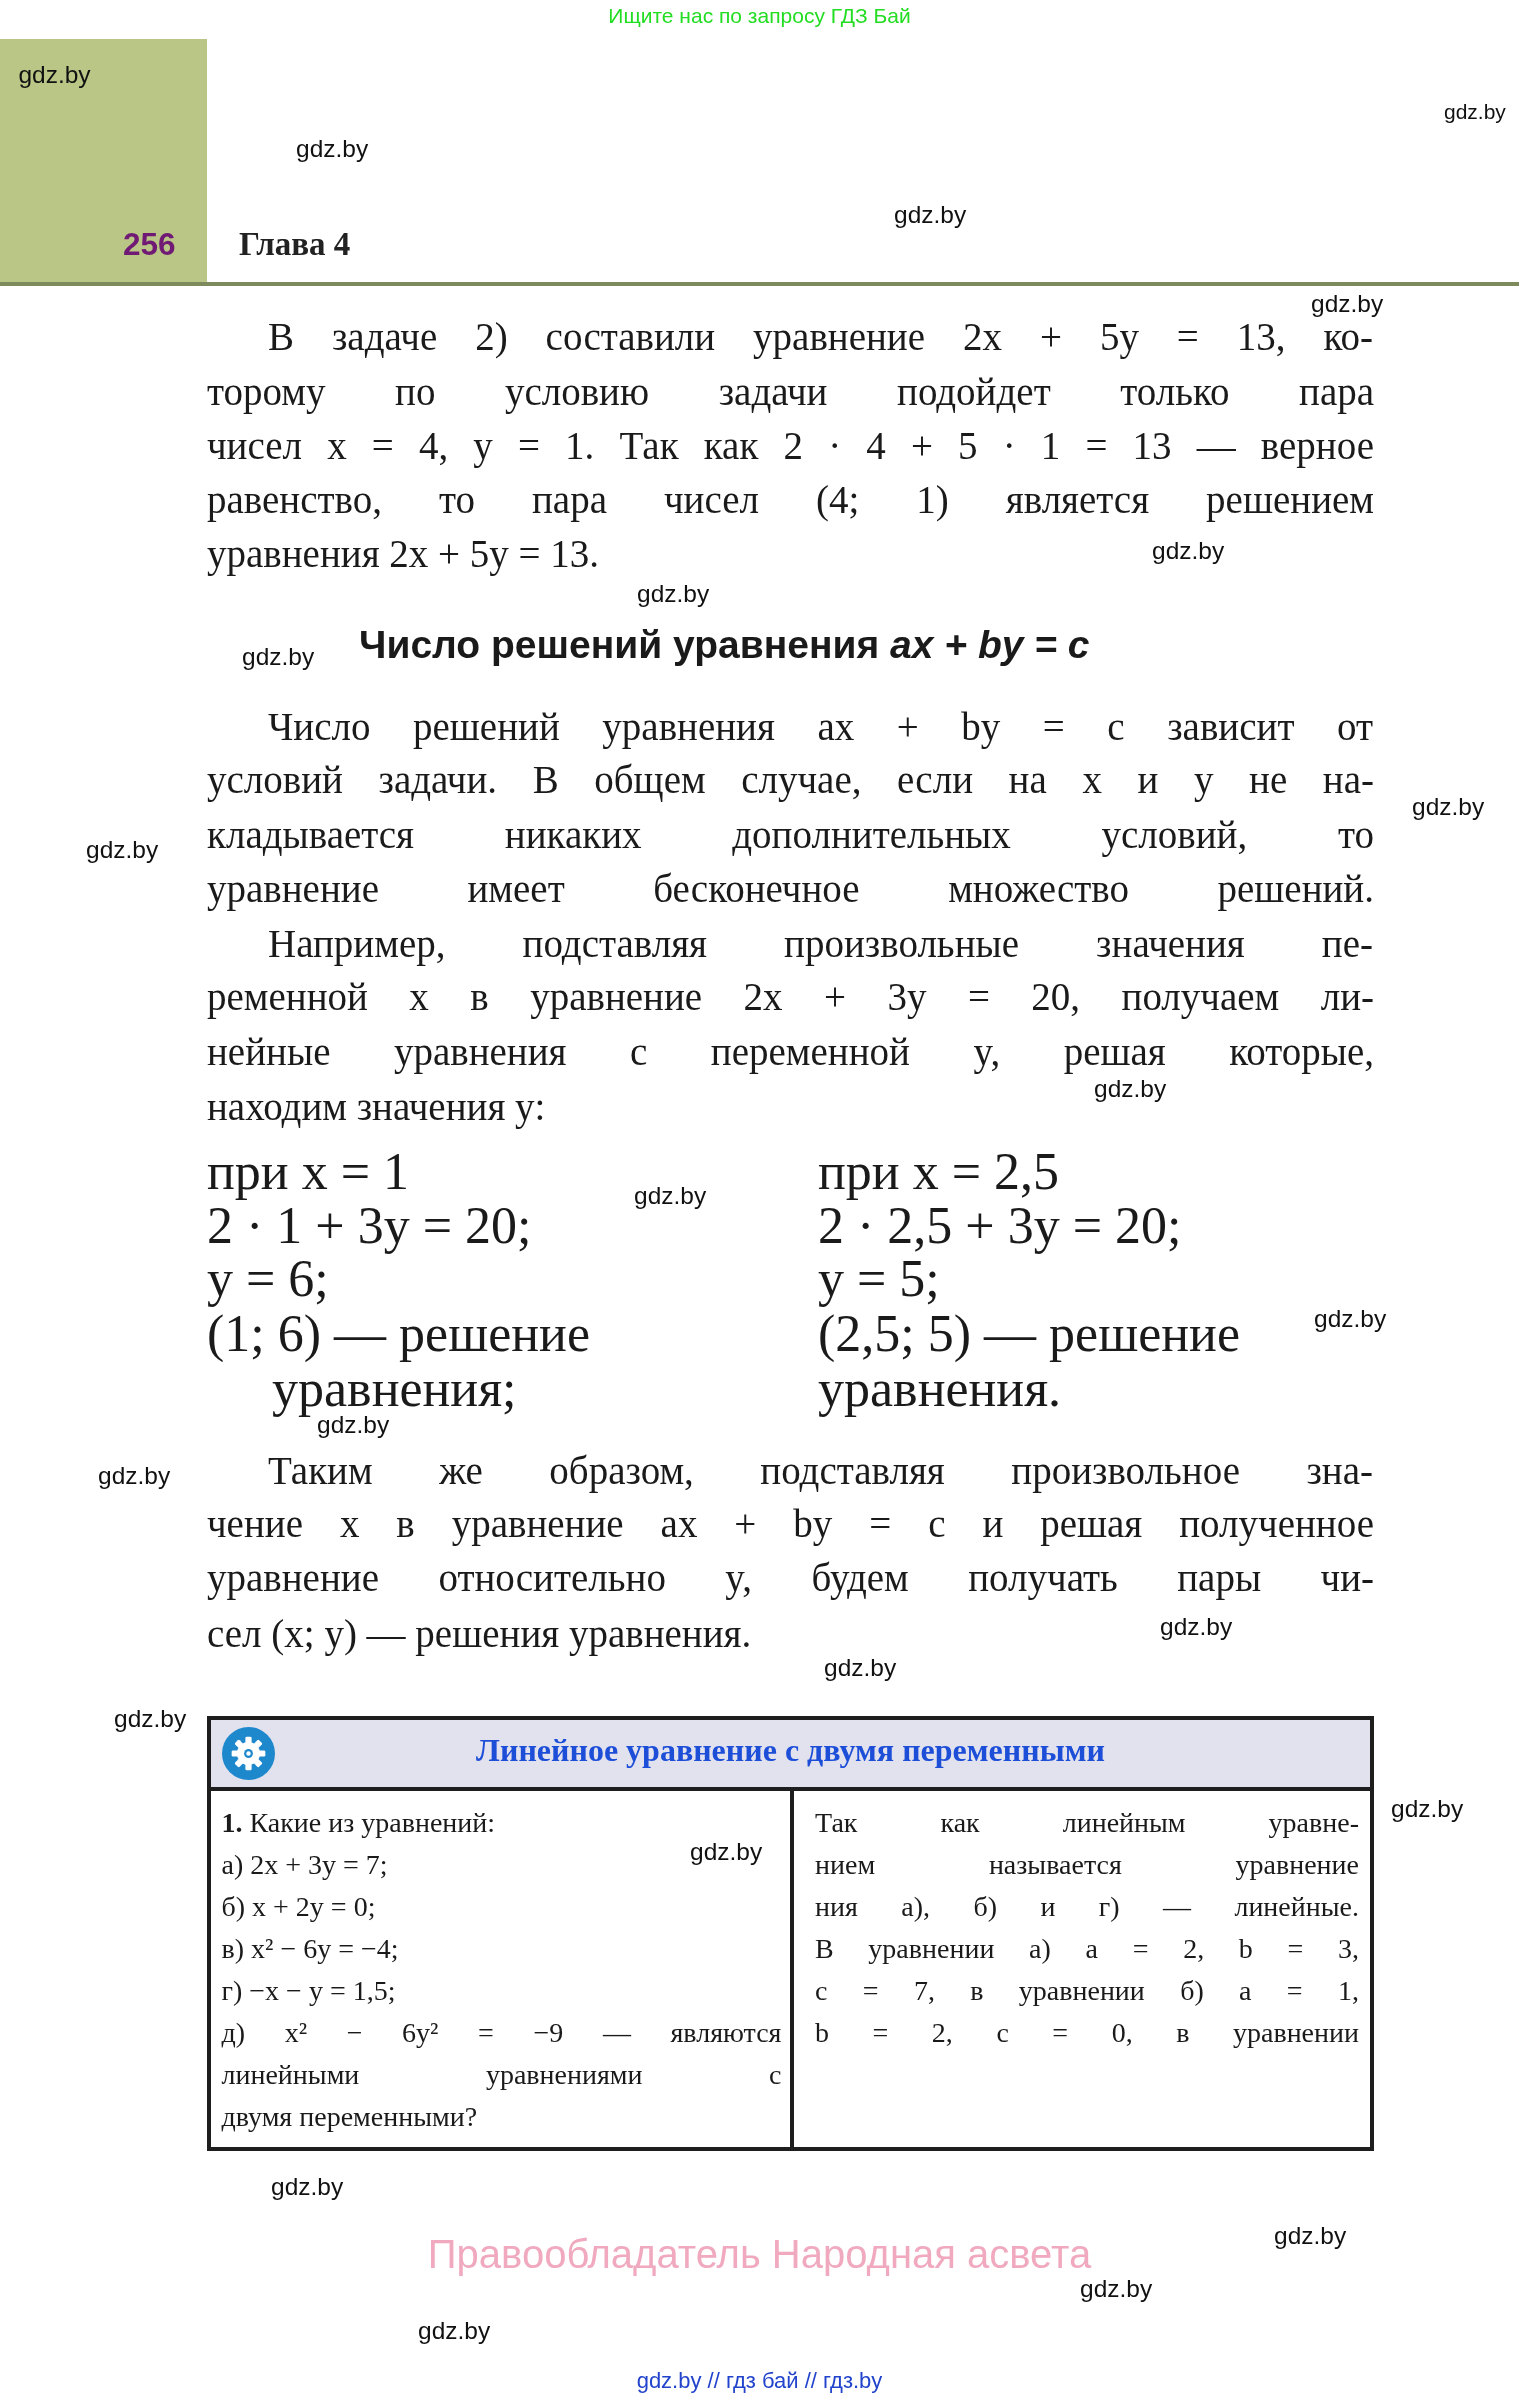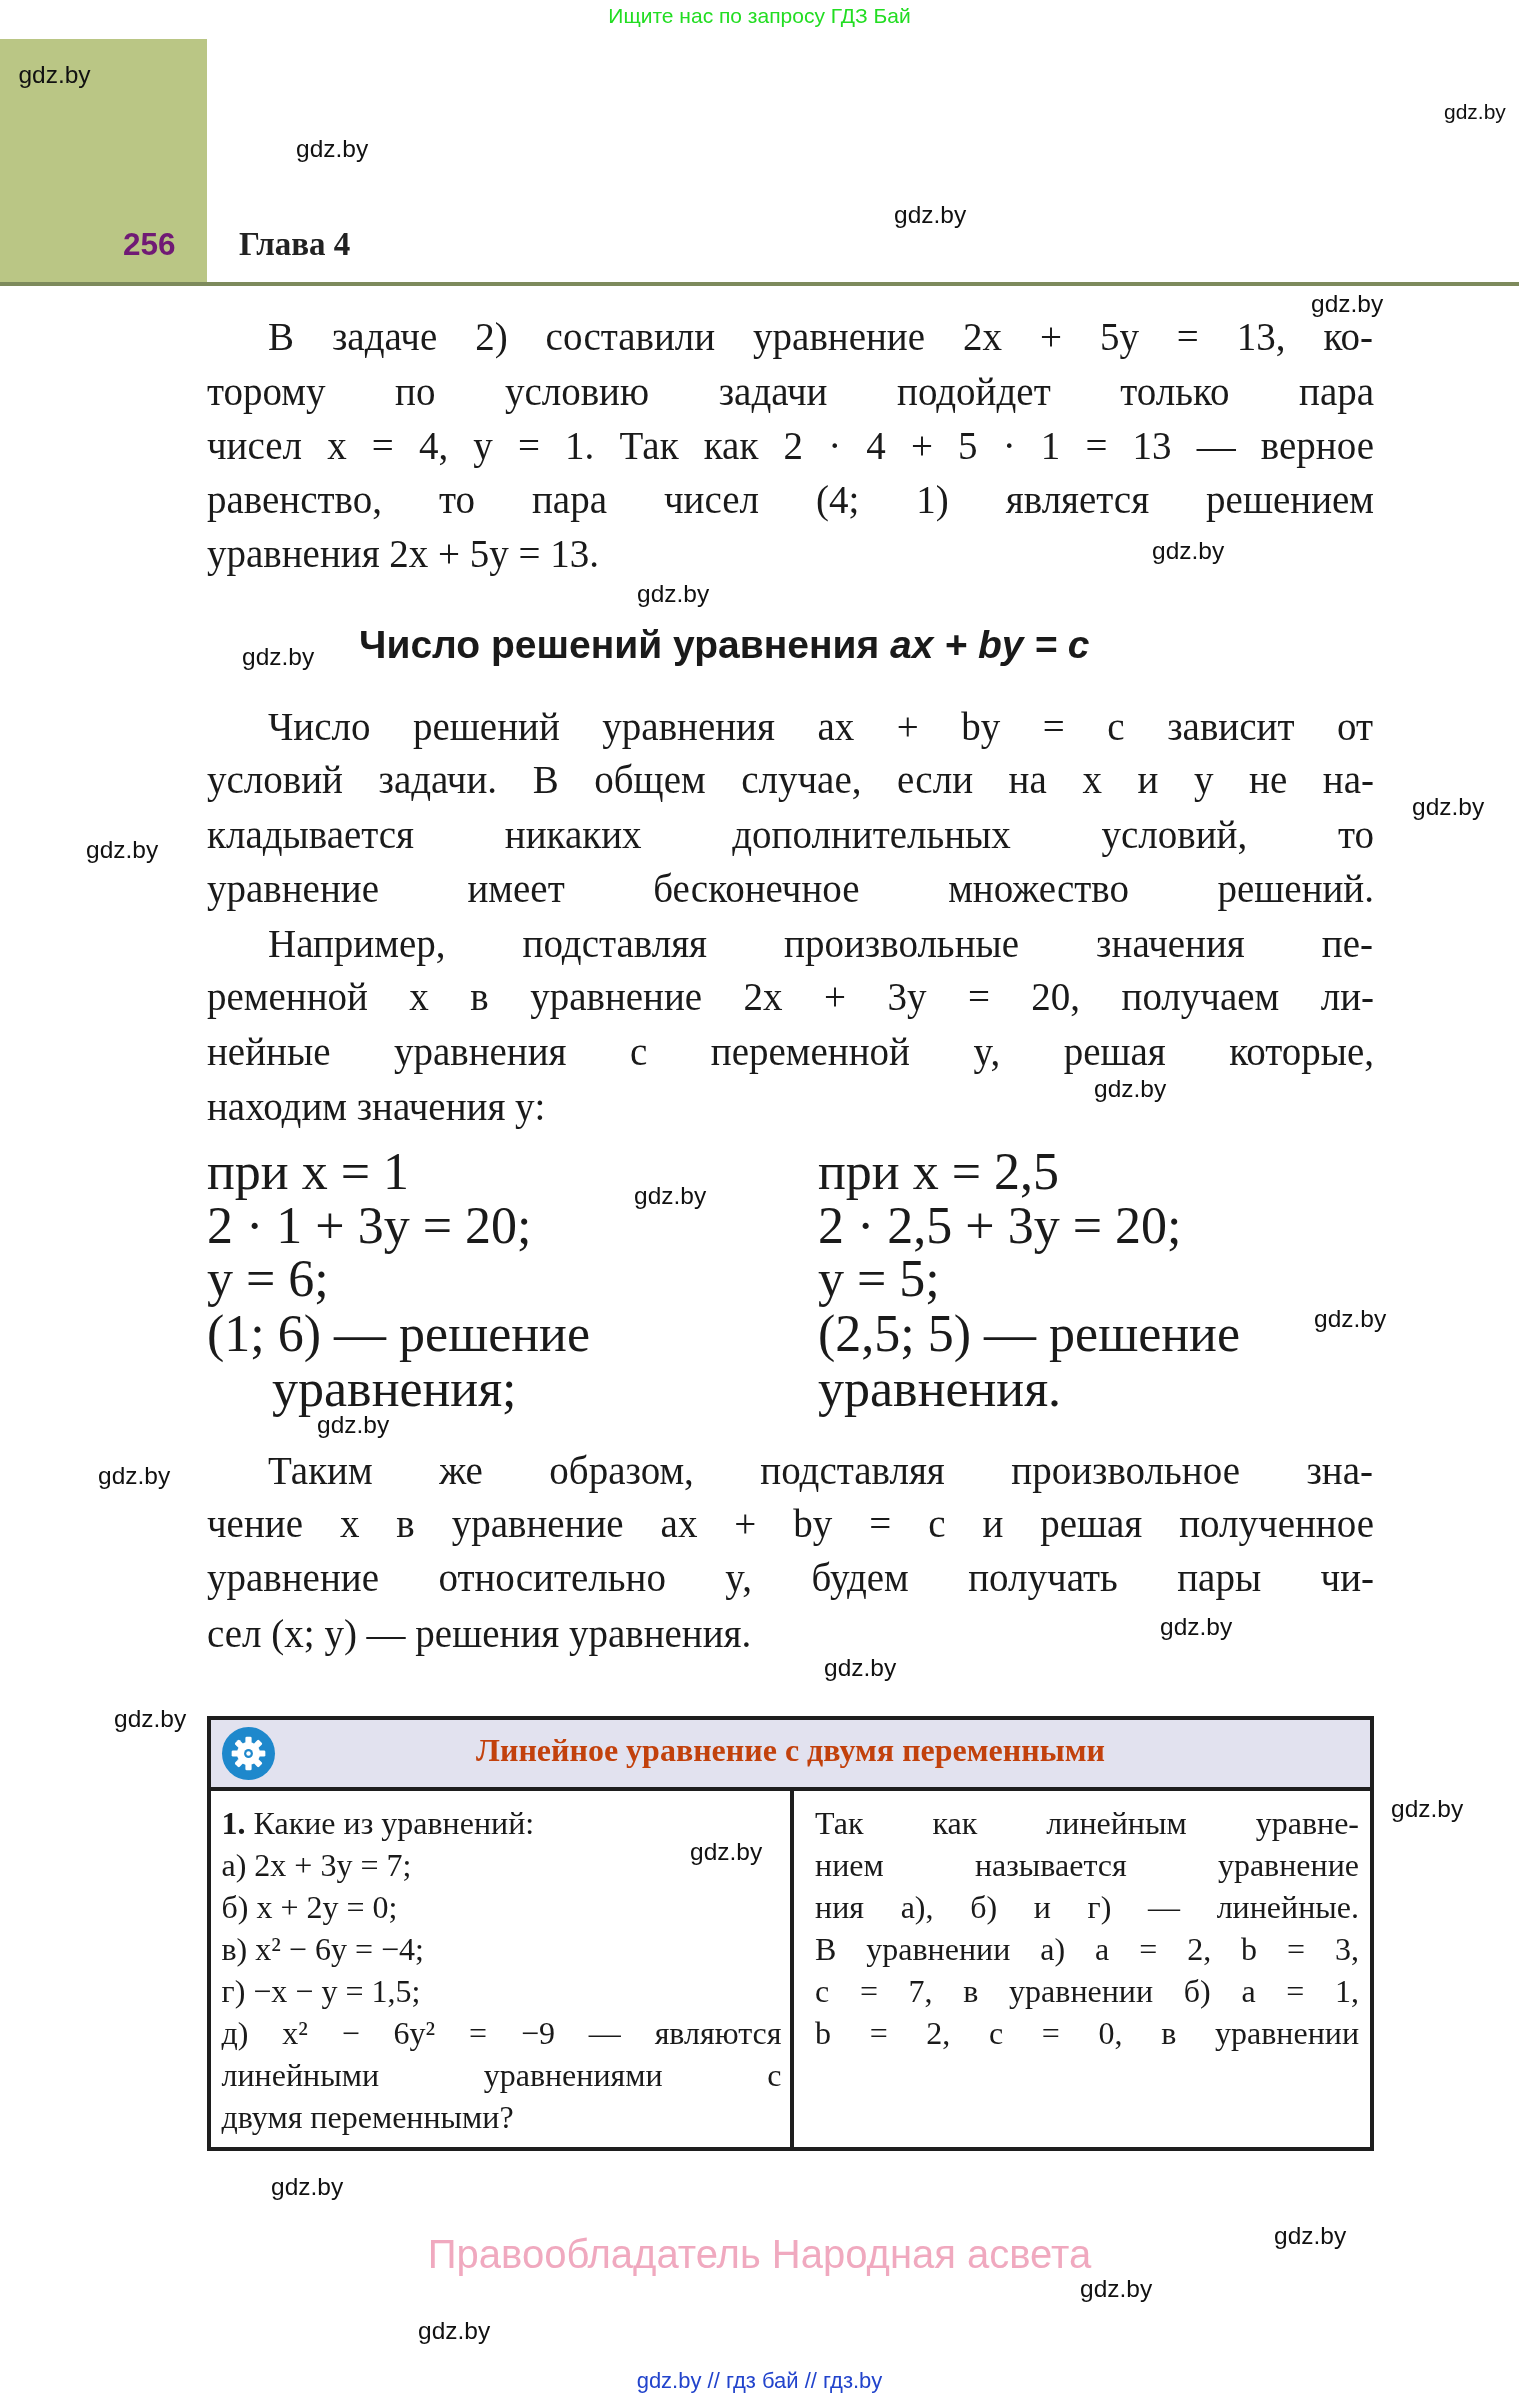--- a/index.html
+++ b/index.html
@@ -40,24 +40,24 @@
   .heading i { font-style: italic; }
   .col-line { position: absolute; font-size: 52px; line-height: 49px; white-space: nowrap; font-family: Liberation Serif, serif; }
   .box { position: absolute; left: 207px; top: 1716px; width: 1167px; height: 435px; border: 4.4px solid #1e1e1e; box-sizing: border-box; }
   .box-head { position: absolute; left: 0; top: 0; width: 100%; height: 67px; background: #e2e2ef; border-bottom: 4.4px solid #1e1e1e; }
   .gear {
     position: absolute; left: 10.5px; top: 7px; width: 53px; height: 53px; border-radius: 50%; background: #1e88cc;
     display: flex; align-items: center; justify-content: center;
   }
   .box-title {
     position: absolute; left: 0; width: 100%; top: 12.3px; text-align: center;
-    font-family: "Liberation Serif", serif; font-weight: bold; font-size: 32px; color: #c2410c;
+    font-family: "Liberation Serif", serif; font-weight: bold; font-size: 32px; color: #1d4ed8;
   }
   .divider { position: absolute; left: 579px; top: 67px; width: 3.5px; bottom: 0; background: #1e1e1e; }
-  .cell { position: absolute; font-family: "Liberation Serif", serif; font-size: 32px; line-height: 42px; }
+  .cell { position: absolute; font-family: "Liberation Serif", serif; font-size: 28px; line-height: 42px; }
   .cell-left { left: 10.5px; top: 82px; width: 560px; }
   .cell-right { left: 604px; top: 82px; width: 544px; }
   .cell .row { white-space: nowrap; text-align: justify; text-align-last: justify; }
   .cell .row.l { text-align-last: left; }
   .pink {
     position: absolute; left: 0; width: 1519px; top: 2232px; text-align: center; padding-right: 0;
     font-family: "Liberation Sans", sans-serif; font-size: 40px; color: #f0a9bf;
   }
   .bottom-link {
     position: absolute; left: 0; width: 1519px; top: 2368px; text-align: center;

